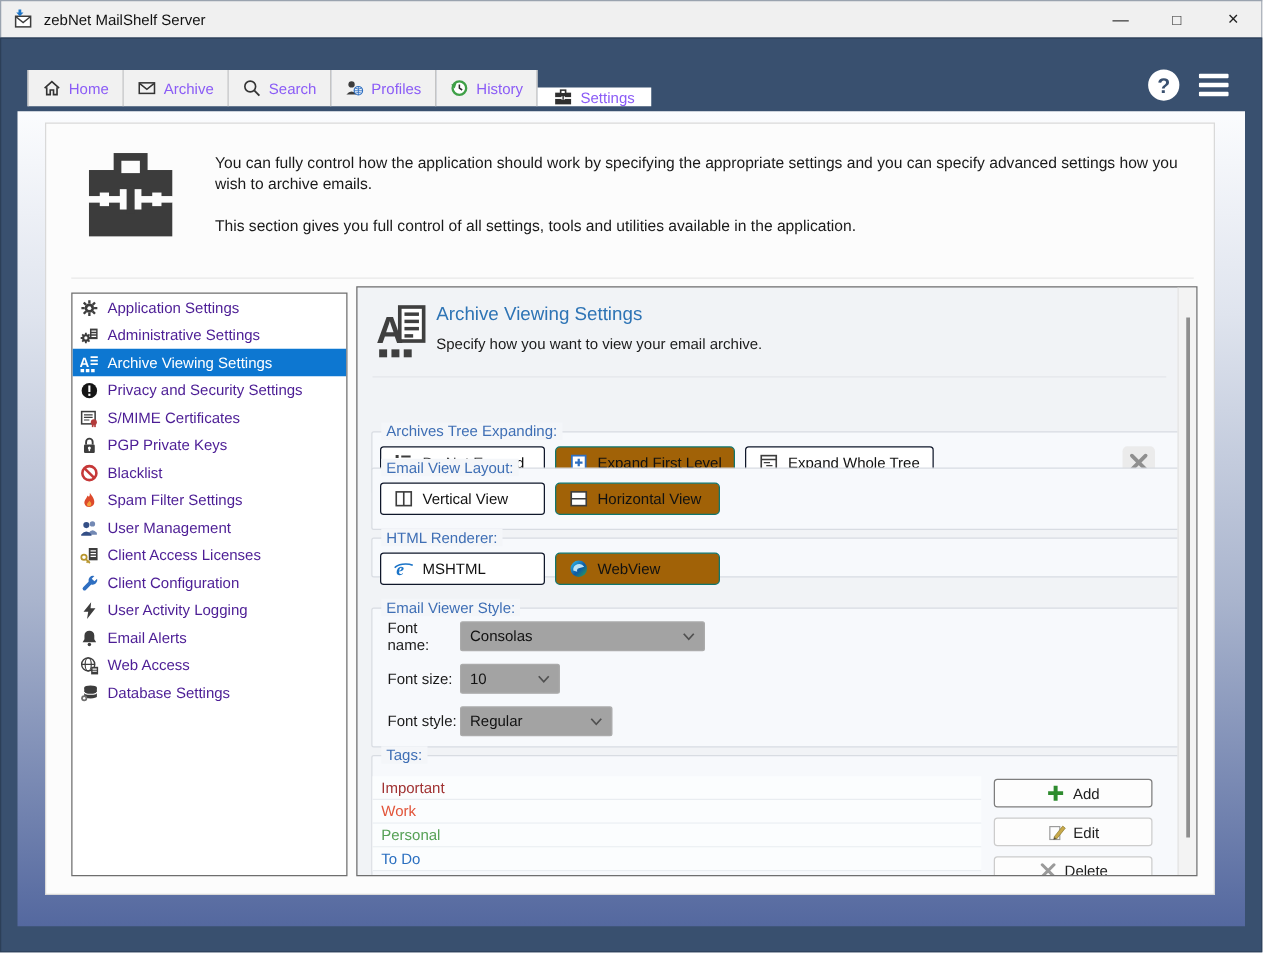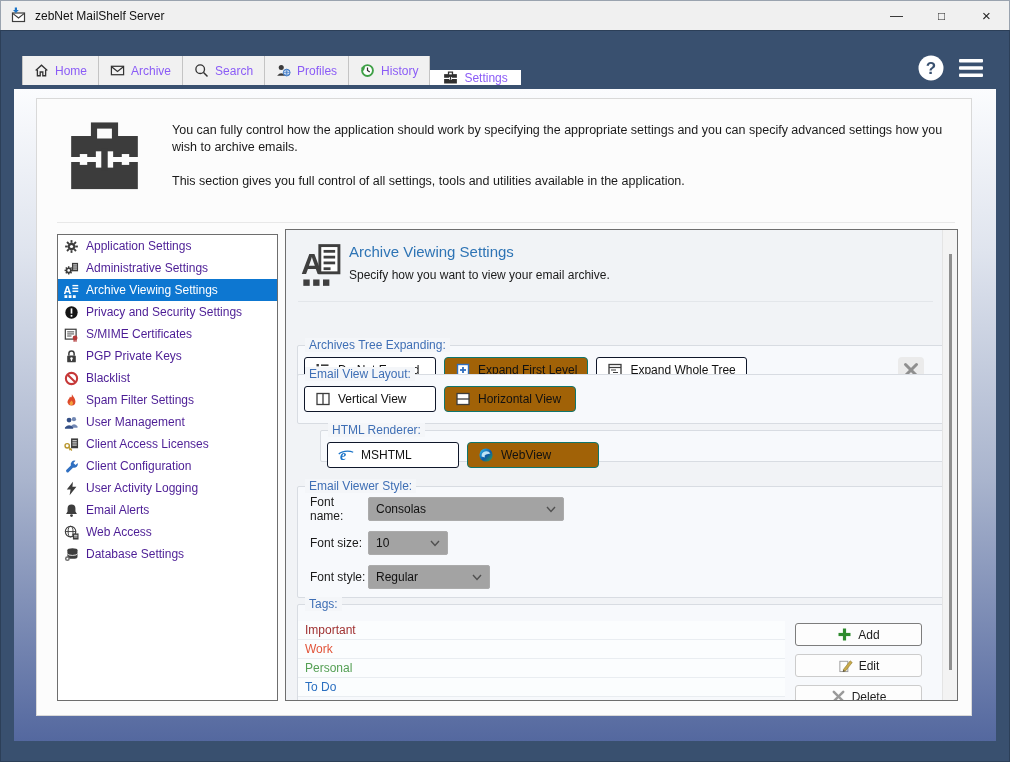--- a/index.html
+++ b/index.html
@@ -50,21 +50,21 @@
   .p-sub { position:absolute; left:63px; top:38px; font-size:12px; color:#1b1b1b; }
   .p-sep { position:absolute; left:12px; right:24px; top:71px; border-top:1px solid #e3e6ea; }
 
   .scrollbar { position:absolute; right:0; top:0; bottom:0; width:15px; background:#f3f3f3; border-left:1px solid #e4e4e4; }
   .scroll-thumb { position:absolute; left:6px; width:3px; top:24px; bottom:30px; background:#8f8f8f; }
 
   .group { position:absolute; left:11px; width:648px; border:1px solid #d8dce2; border-radius:2px; background:#f7f9fc; }
   .group-label { position:absolute; top:-8px; left:7px; background:#f4f6f9; padding:0 4px; font-size:12px; color:#3f6fb5; }
   .g-tree { top:87px; height:50px;margin-top:28px; }
   .g-layout { top:144px; height:50px; }
-  .g-rend { top:200px; height:32px;margin-left:23px; }
+  .g-rend { top:200px; height:32px; }
   .g-style { top:256px; height:112px; }
   .g-tags { top:374px; height:150px; }
 
   .btn-row { display:flex; gap:8px; padding:11px 0 0 6px; }
   .opt-btn { height:26px; min-width:132px; display:inline-flex; align-items:center; gap:7px; padding:0 10px; background:#ffffff; border:1px solid #0f172a; border-radius:3px; font-size:12px; color:#111; }
   .opt-btn.sel { background:#a16207; border:1px solid #0f766e; border-radius:4px; }
   .opt-btn .ic { width:16px; height:16px; display:flex; }
 
   .clear-btn { position:absolute; right:20px; top:11px; width:26px; height:26px; background:#ebebeb; border-radius:4px; display:flex; align-items:center; justify-content:center; }
 

